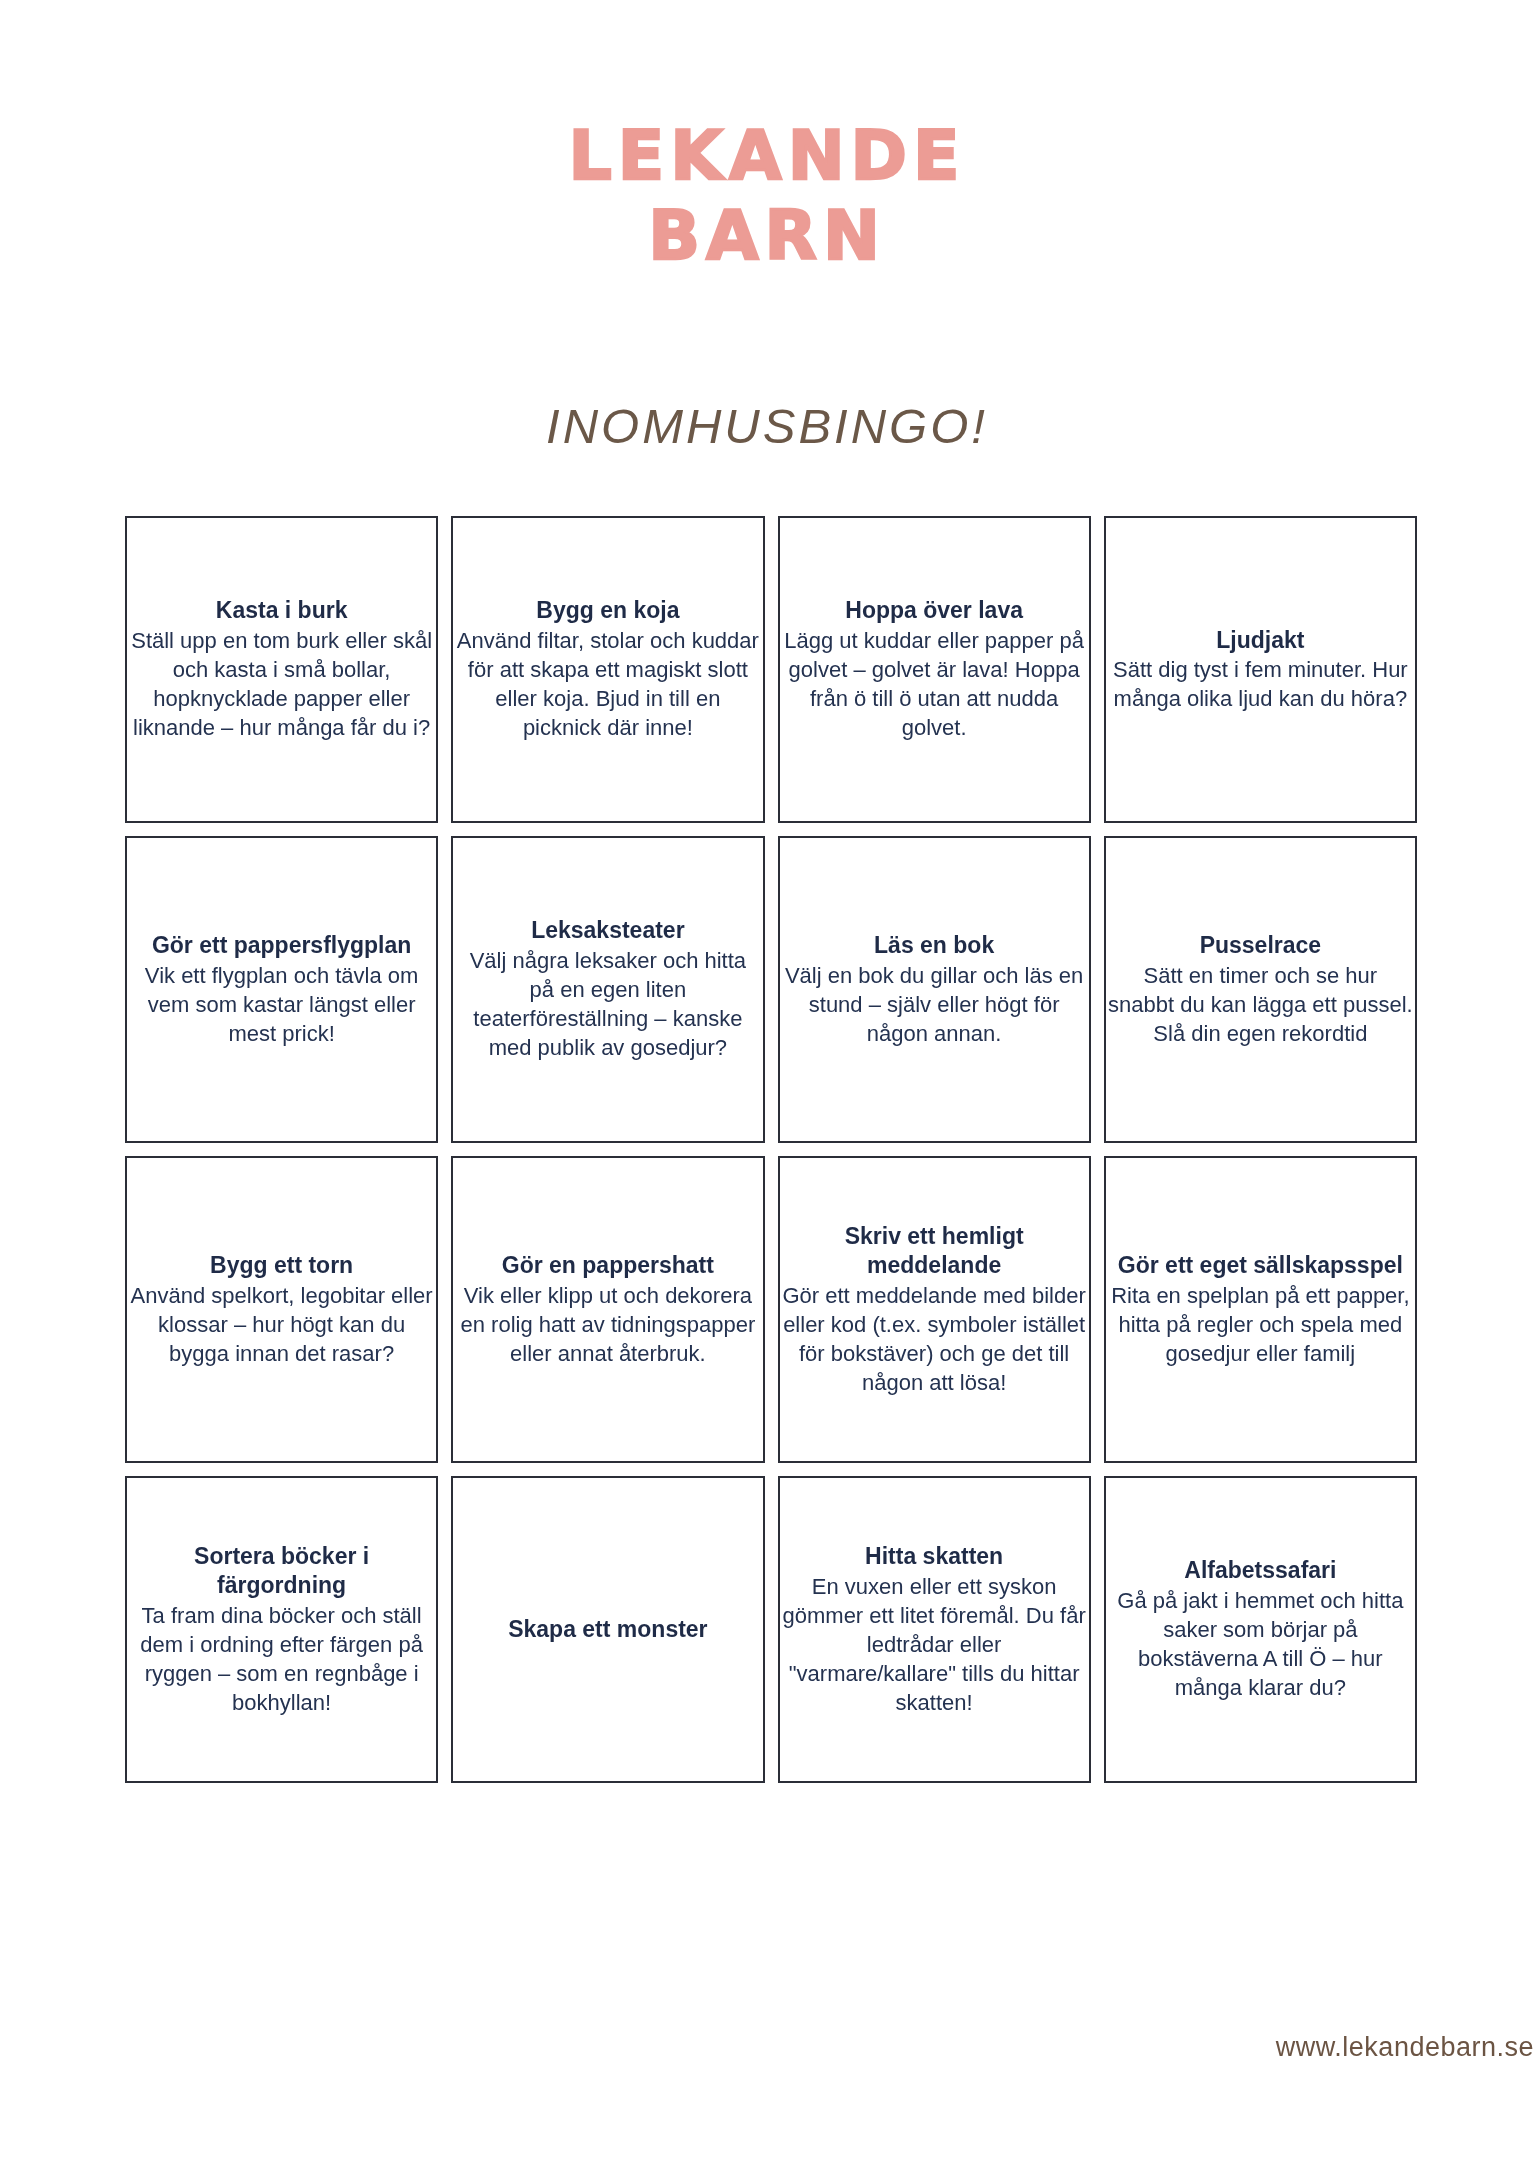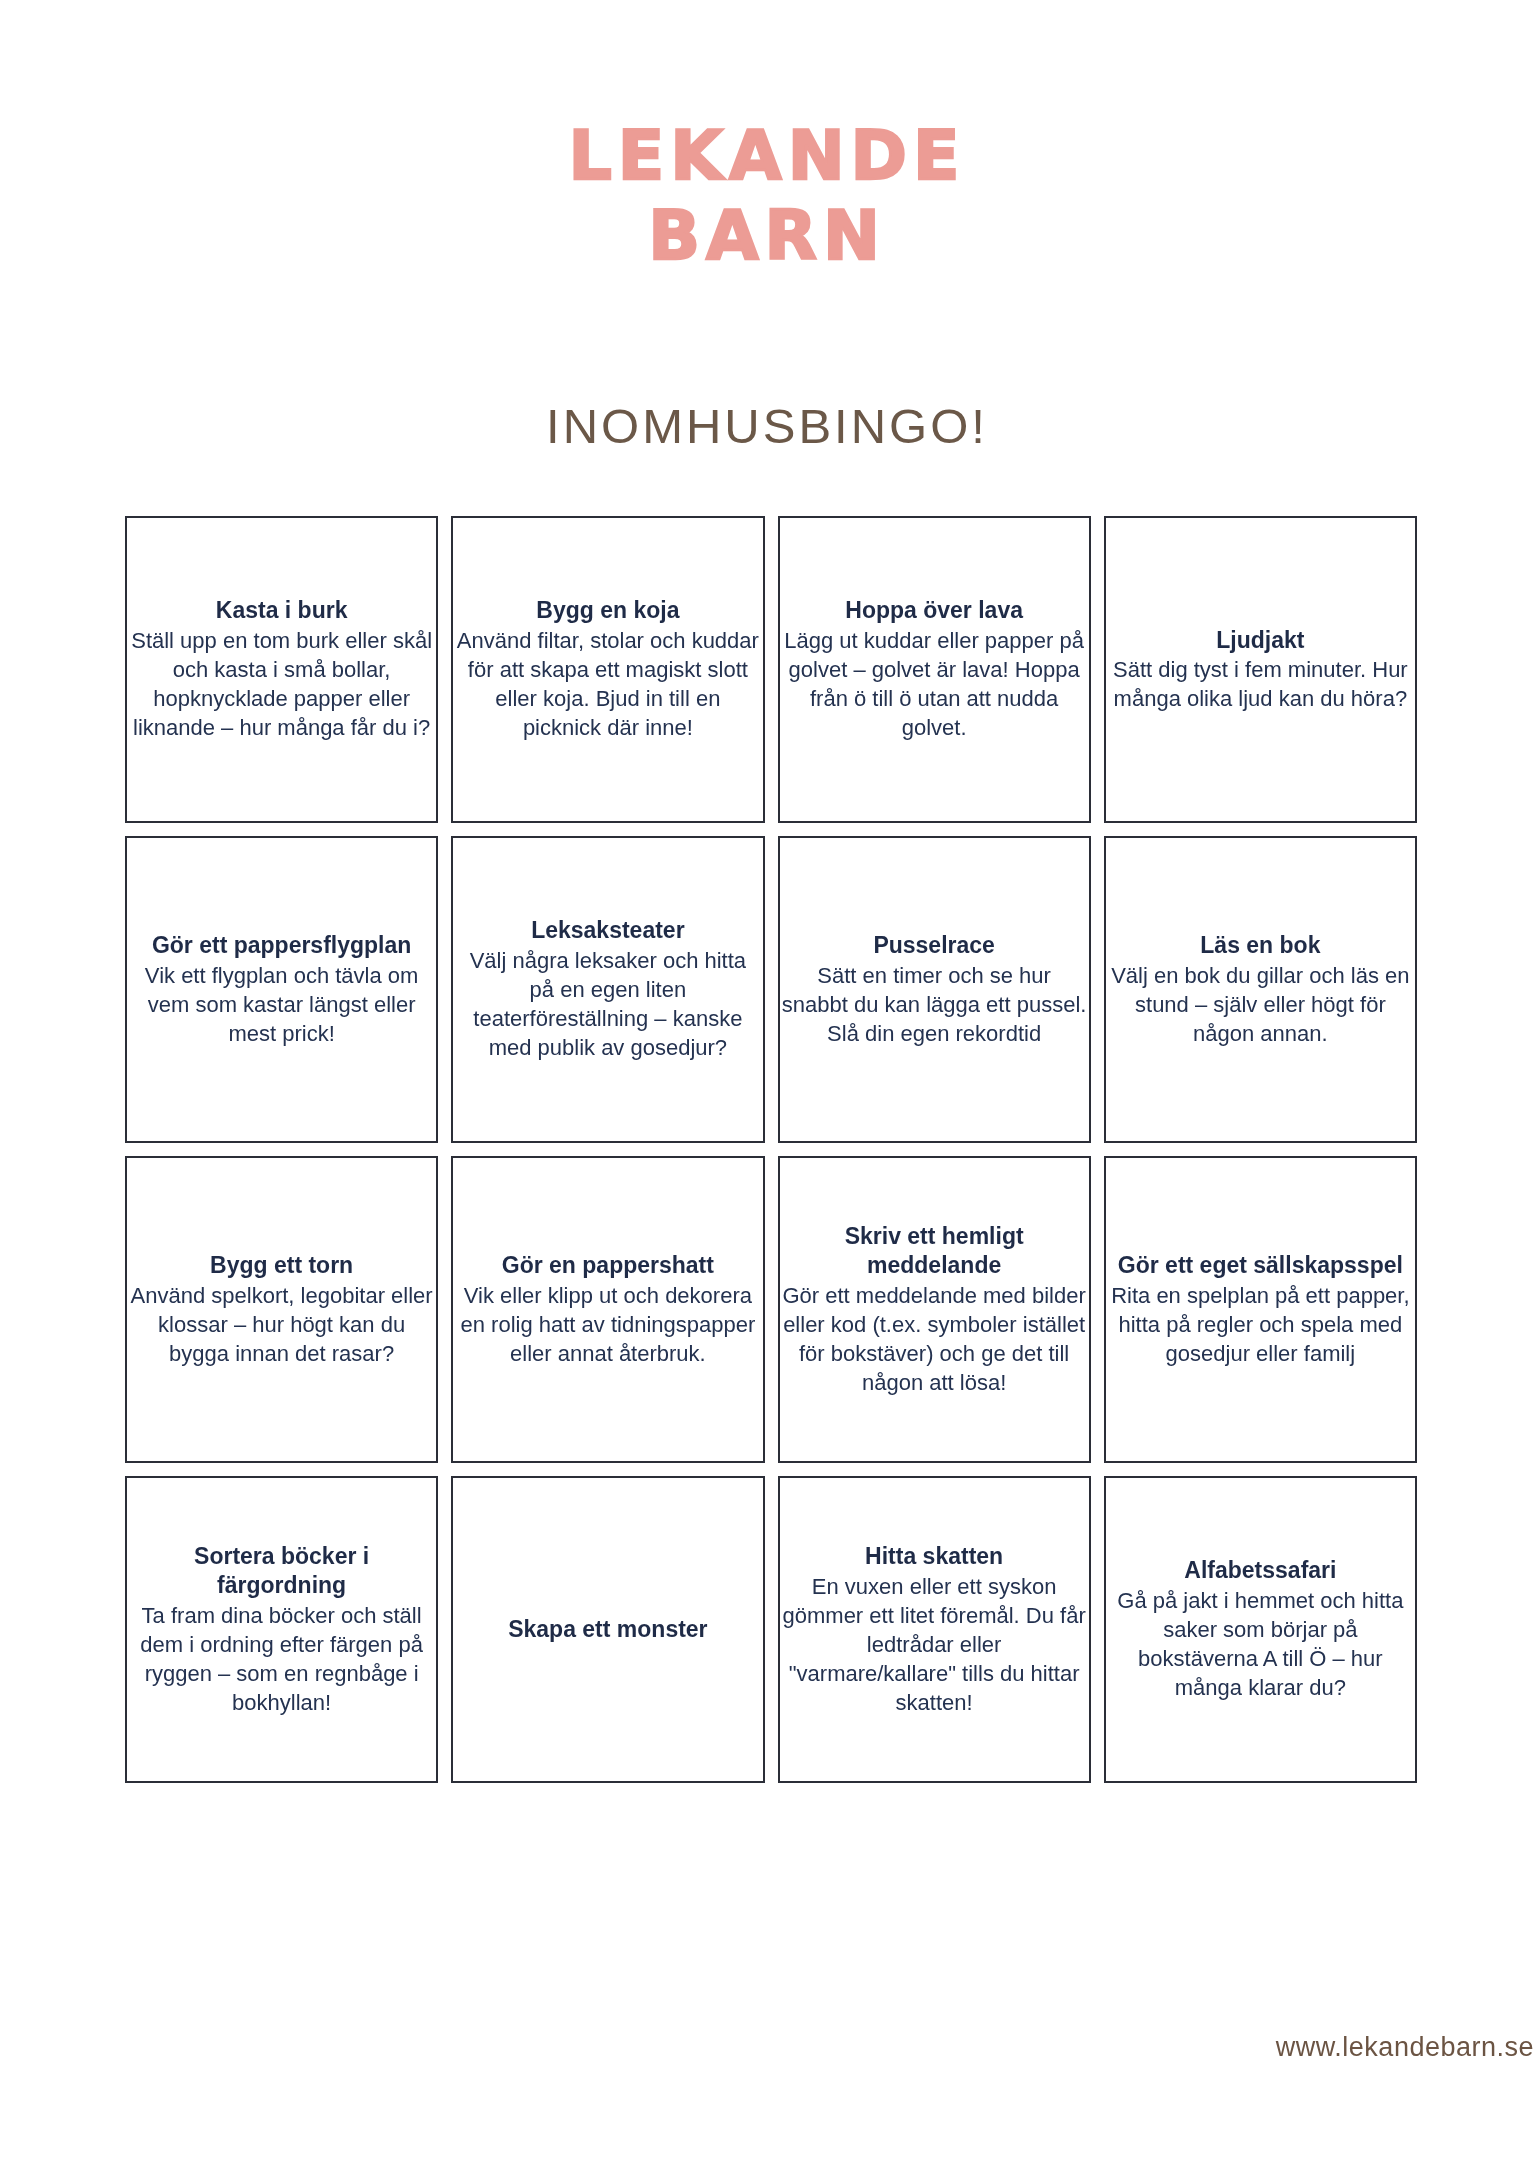--- a/index.html
+++ b/index.html
@@ -33,20 +33,21 @@
   .page-title {
     position: absolute;
     top: 398px;
     left: 0;
     right: 0;
     text-align: center;
     font-size: 49px;
     font-weight: 300;
     letter-spacing: 3px;
     color: #6B5848;
+    font-style: italic;
   }
   .bingo-grid {
     position: absolute;
     top: 516px;
     left: 125px;
     width: 1292px;
     display: grid;
     grid-template-columns: repeat(4, 1fr);
     grid-auto-rows: 307px;
     gap: 13px;
@@ -114,26 +115,26 @@
   </div>
   <div class="bingo-cell">
     <div class="cell-title">Gör ett pappersflygplan</div>
     <div class="cell-body">Vik ett flygplan och tävla om vem som kastar längst eller mest prick!</div>
   </div>
   <div class="bingo-cell">
     <div class="cell-title">Leksaksteater</div>
     <div class="cell-body">Välj några leksaker och hitta på en egen liten teaterföreställning – kanske med publik av gosedjur?</div>
   </div>
   <div class="bingo-cell">
+    <div class="cell-title">Läs en bok</div>
+    <div class="cell-body">Välj en bok du gillar och läs en stund – själv eller högt för någon annan.</div>
+  </div>
+  <div class="bingo-cell">
     <div class="cell-title">Pusselrace</div>
     <div class="cell-body">Sätt en timer och se hur snabbt du kan lägga ett pussel. Slå din egen rekordtid</div>
-  </div>
-  <div class="bingo-cell">
-    <div class="cell-title">Läs en bok</div>
-    <div class="cell-body">Välj en bok du gillar och läs en stund – själv eller högt för någon annan.</div>
   </div>
   <div class="bingo-cell">
     <div class="cell-title">Bygg ett torn</div>
     <div class="cell-body">Använd spelkort, legobitar eller klossar – hur högt kan du bygga innan det rasar?</div>
   </div>
   <div class="bingo-cell">
     <div class="cell-title">Gör en pappershatt</div>
     <div class="cell-body">Vik eller klipp ut och dekorera en rolig hatt av tidningspapper eller annat återbruk.</div>
   </div>
   <div class="bingo-cell">

